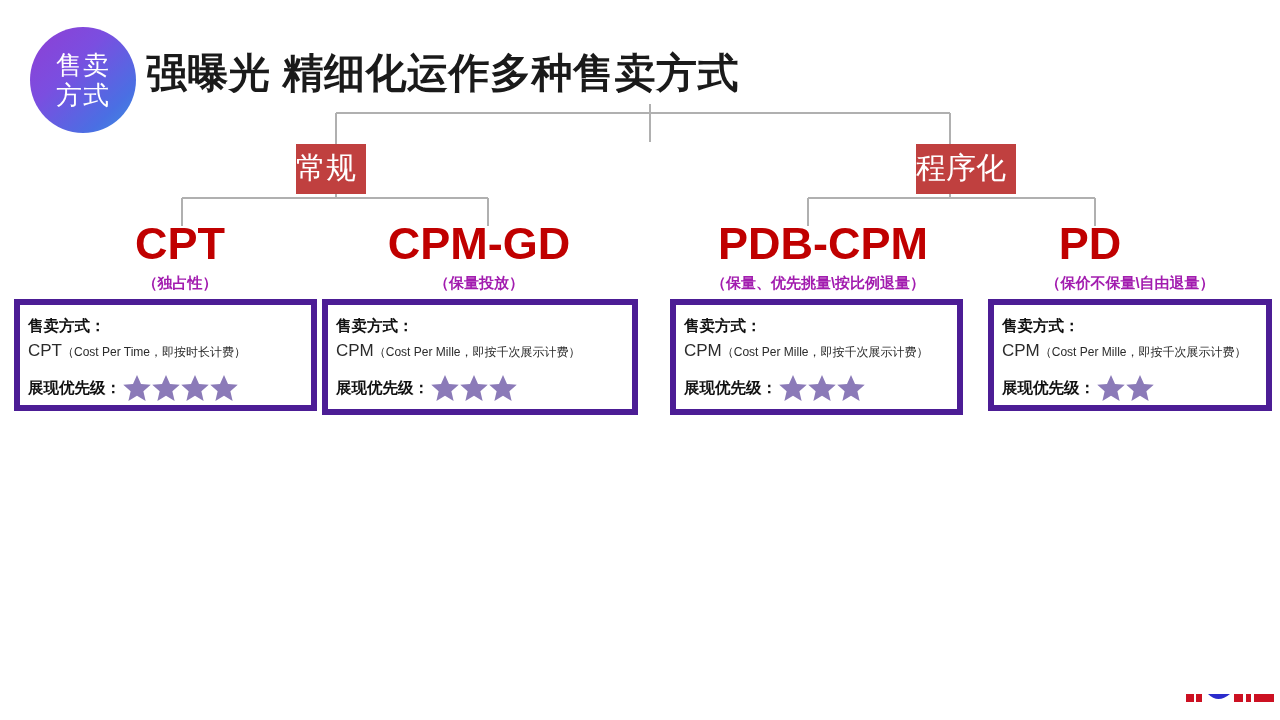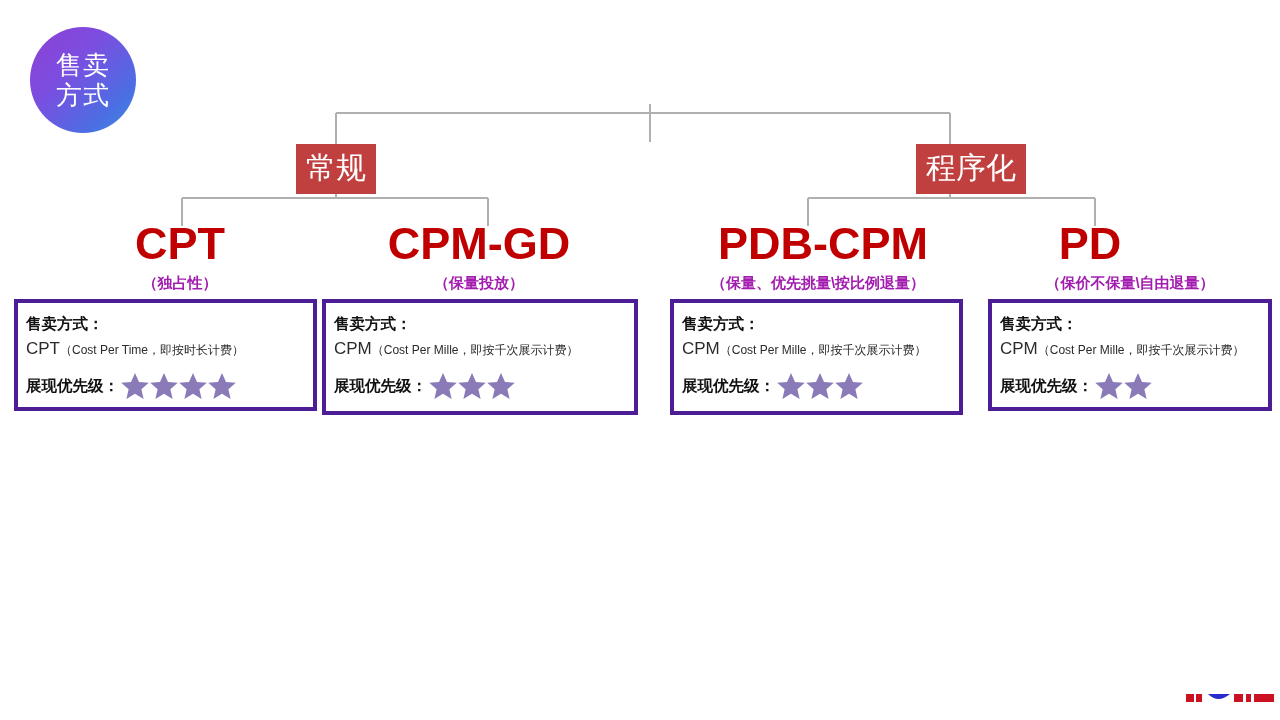--- a/index.html
+++ b/index.html
@@ -69,21 +69,21 @@
     pointer-events: none;
   }
 
   
   .cat-label {
     position: absolute;
     background: #c0403f;
     color: #ffffff;
     font-size: 30px;
     line-height: 1.25;
-    padding: 5px 10px 7px 10px;
+    padding: 5px 10px 7px 0;
     font-family: "Liberation Sans", "DejaVu Sans", sans-serif;
     white-space: nowrap;
     box-sizing: border-box;
   }
   .cat-normal { left: 296px; top: 144px; }
   .cat-prog   { left: 890px; top: 144px; margin-left: 26px; }
 
   
   .col-title {
     position: absolute;
@@ -102,21 +102,21 @@
     font-size: 15px;
     line-height: 20px;
     text-align: center;
     white-space: nowrap;
     font-family: "Liberation Sans", "DejaVu Sans", sans-serif;
   }
 
   
   .info-box {
     position: absolute;
-    border: 4px solid #4c1d95;
+    border: 6px solid #4c1d95;
     background: #ffffff;
     box-sizing: border-box;
     padding: 10px 8px 8px 8px;
   }
   .ib-head {
     font-size: 15.5px;
     font-weight: bold;
     color: #111111;
     line-height: 22px;
     font-family: "Liberation Sans", "DejaVu Sans", sans-serif;
@@ -191,20 +191,21 @@
 </head>
 <body>
 
 <div class="slide">
 
   <div class="badge-circle">
     <div class="badge-line">售卖</div>
     <div class="badge-line">方式</div>
   </div>
 
+  <div class="slide-title">强曝光 精细化运作多种售卖方式</div>
 
   <svg class="connectors" viewBox="0 0 1280 720" xmlns="http://www.w3.org/2000/svg">
     <g stroke="#b0b0b0" stroke-width="1.6" fill="none" shape-rendering="crispEdges">
 
       <path d="M650,104 L650,142"></path>
 
       <path d="M336,113 L950,113"></path>
 
       <path d="M336,113 L336,198"></path>
 

